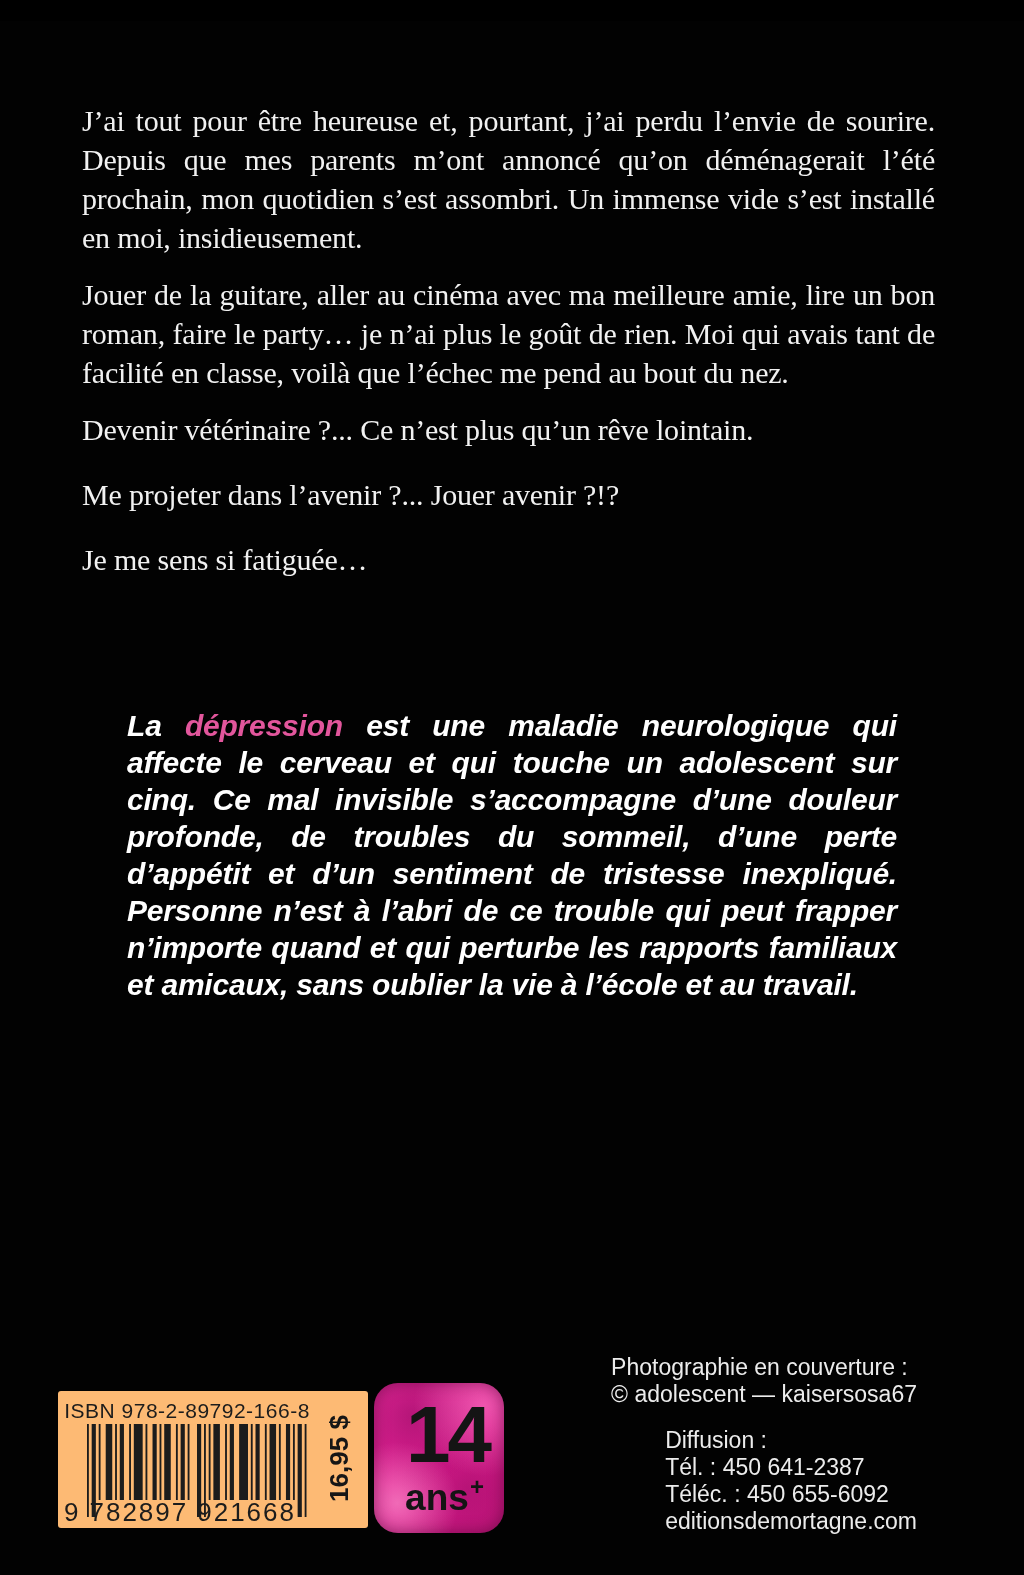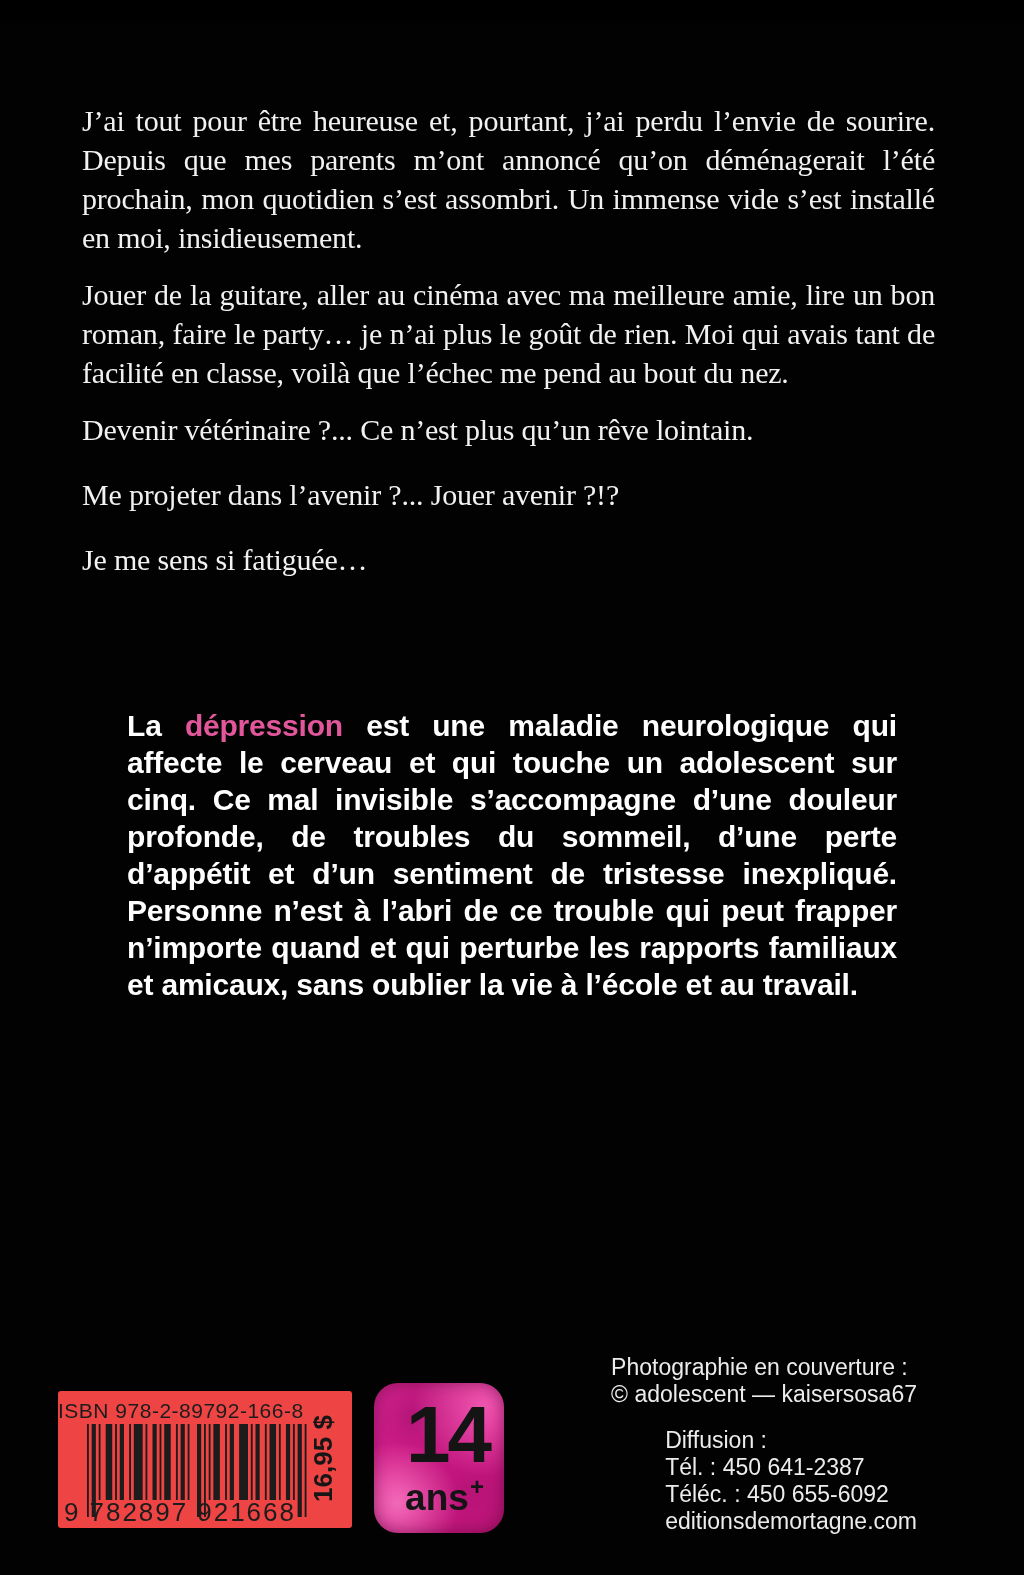--- a/index.html
+++ b/index.html
@@ -36,20 +36,21 @@
 
   
   .blurb {
     position: absolute;
     top: 686px;
     left: 127px;
     width: 770px;
     color: #ffffff;
     font-family: "Liberation Sans", sans-serif;
     font-weight: bold;
+    font-style: italic;
     font-size: 30px;
     line-height: 37px;
     text-align: justify;
     letter-spacing: -0.2px;
   }
   .blurb p { margin: 0; }
   .blurb .pink { color: #e2569c; }
 
   
   .credit, .diffusion {
@@ -63,23 +64,24 @@
   .credit { top: 1333px; }
   .diffusion { top: 1406px; }
 
   
   .barcode-box {
     position: absolute;
     left: 58px;
     top: 1370px;
     width: 294px;
     height: 137px;
-    background: #ef4444;
+    background: #fdba74;
     border-radius: 3px;
     color: #1c1c1c;
+    padding-left: 16px;
   }
   .isbn {
     position: absolute;
     top: 8px;
     left: 0;
     right: 52px;
     text-align: center;
     font-size: 21px;
     letter-spacing: 0.5px;
     white-space: nowrap;

